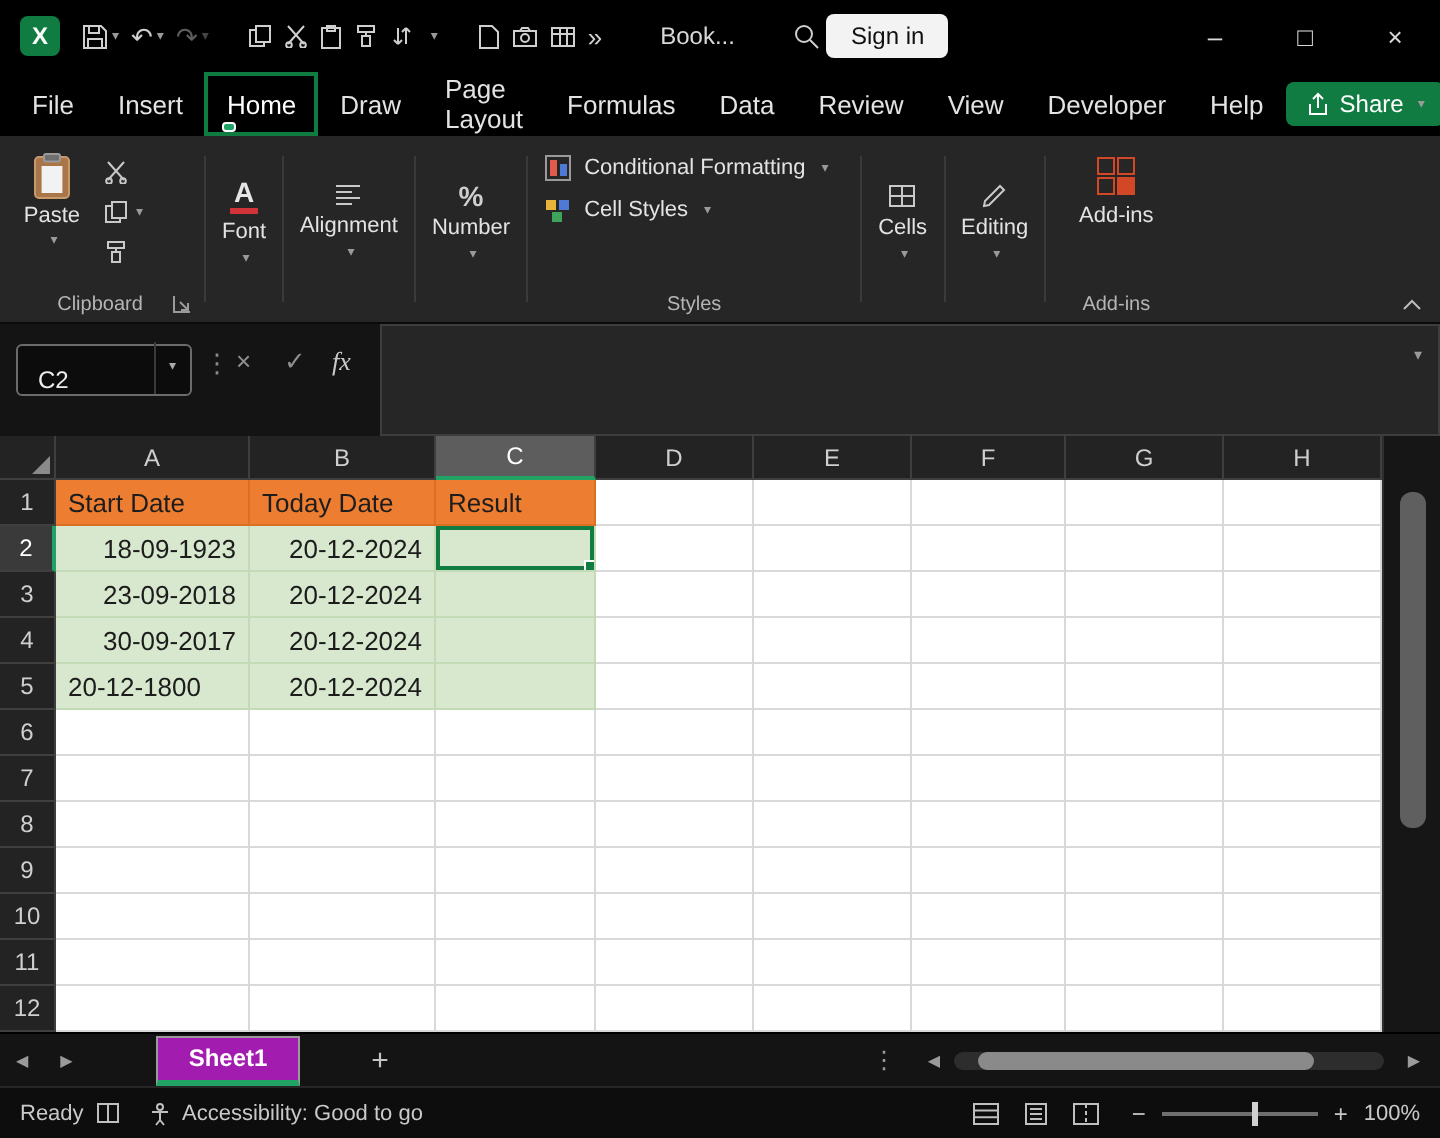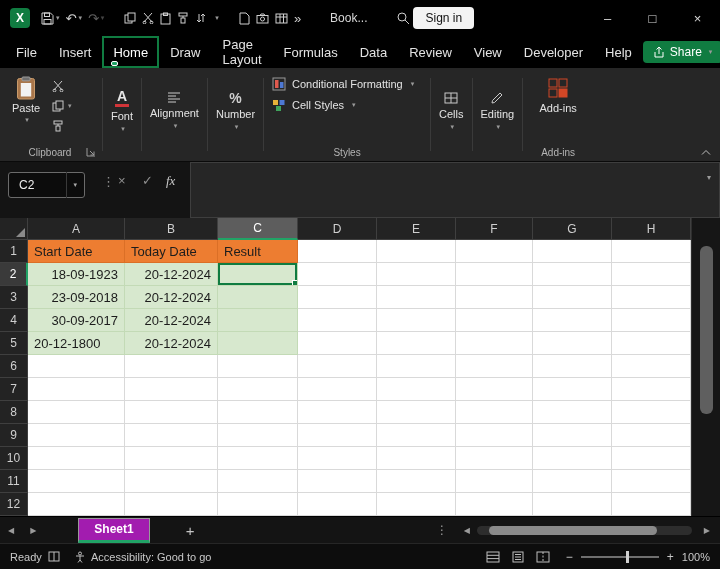--- a/index.html
+++ b/index.html
@@ -45,21 +45,21 @@
   .font-ic .bar { width:14px; height:3px; background:#d13438; margin-top:1px; }
   .pct { font-size:14px; font-weight:bold; color:#cfcfcf; line-height:1; }
   .styles-grp { width:162px; display:flex; flex-direction:column; justify-content:flex-start; padding-top:9px; gap:7px; }
   .style-item { display:flex; align-items:center; gap:6px; font-size:11px; color:#e3e3e3; padding-left:6px; }
   .addins-grp { width:66px; }
   .addins-btn { display:flex; flex-direction:column; align-items:center; gap:4px; margin:10px auto 0; font-size:11px; color:#e3e3e3; }
   .collapse { position:absolute; right:8px; bottom:5px; }
 
   
   .fbar { position:absolute; top:162px; left:0; right:0; height:56px; background:#141414; }
-  .namebox { position:absolute; left:8px; top:10px; width:77px; height:26px; background:#0c0c0c; border:1px solid #6b6b6b; border-radius:3px; display:flex; align-items:center; font-size:12px; color:#eee; }
+  .namebox { position:absolute; left:8px; top:10px; width:88px; height:26px; background:#0c0c0c; border:1px solid #6b6b6b; border-radius:3px; display:flex; align-items:flex-end; font-size:12px; color:#eee; }
   .namebox span:first-child { flex:1; padding-left:10px; }
   .nb-chev { font-size:7px; color:#aaa; padding-right:7px; border-left:1px solid #3a3a3a; padding-left:6px; line-height:26px; }
   .fdots { position:absolute; left:102px; top:12px; color:#8a8a8a; font-size:13px; }
   .fbtn { position:absolute; top:11px; font-size:13px; color:#8f8f8f; }
   .fx { font-style:italic; color:#c9c9c9; font-family:"Liberation Serif","DejaVu Serif",serif; }
   .finput { position:absolute; left:190px; right:0; top:0; height:56px; background:#262626; border:1px solid #3e3e3e; font-size:12px; color:#eee; padding:6px 8px; }
   .fi-chev { position:absolute; right:8px; top:10px; font-size:8px; color:#9a9a9a; }
 
   
   .grid { position:absolute; top:218px; left:0; width:691px; height:298px; background:#fff;

